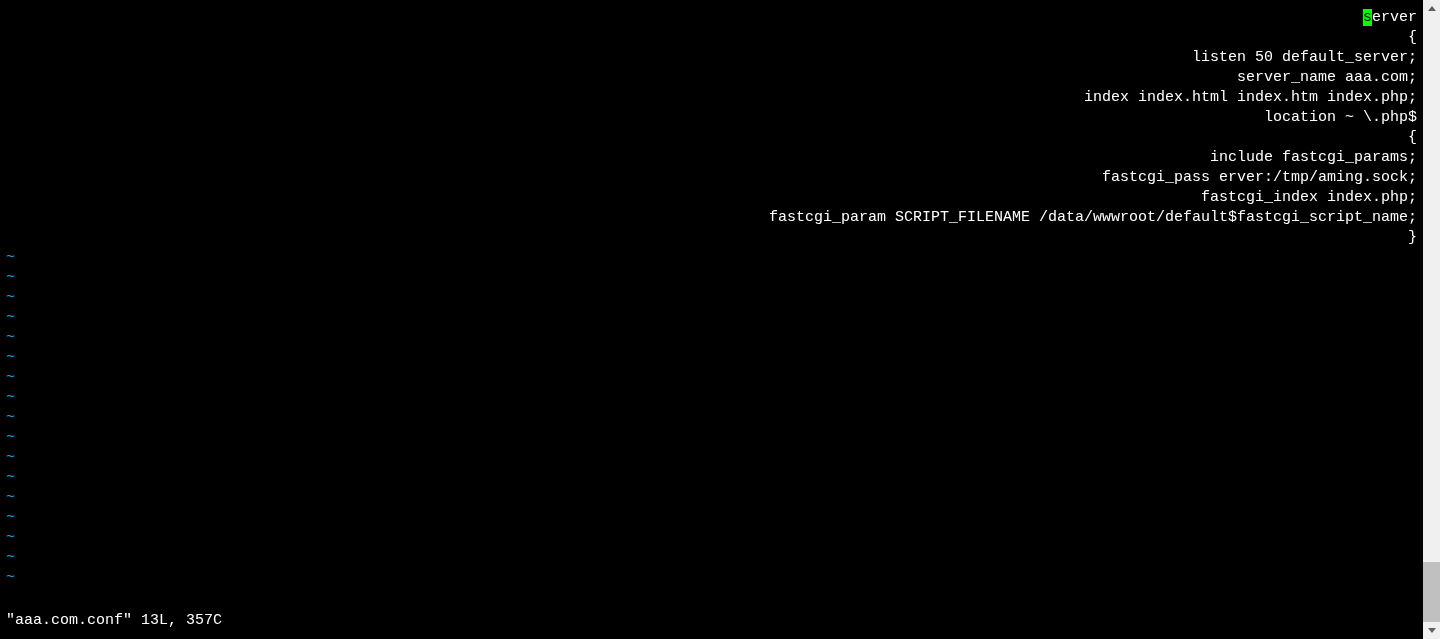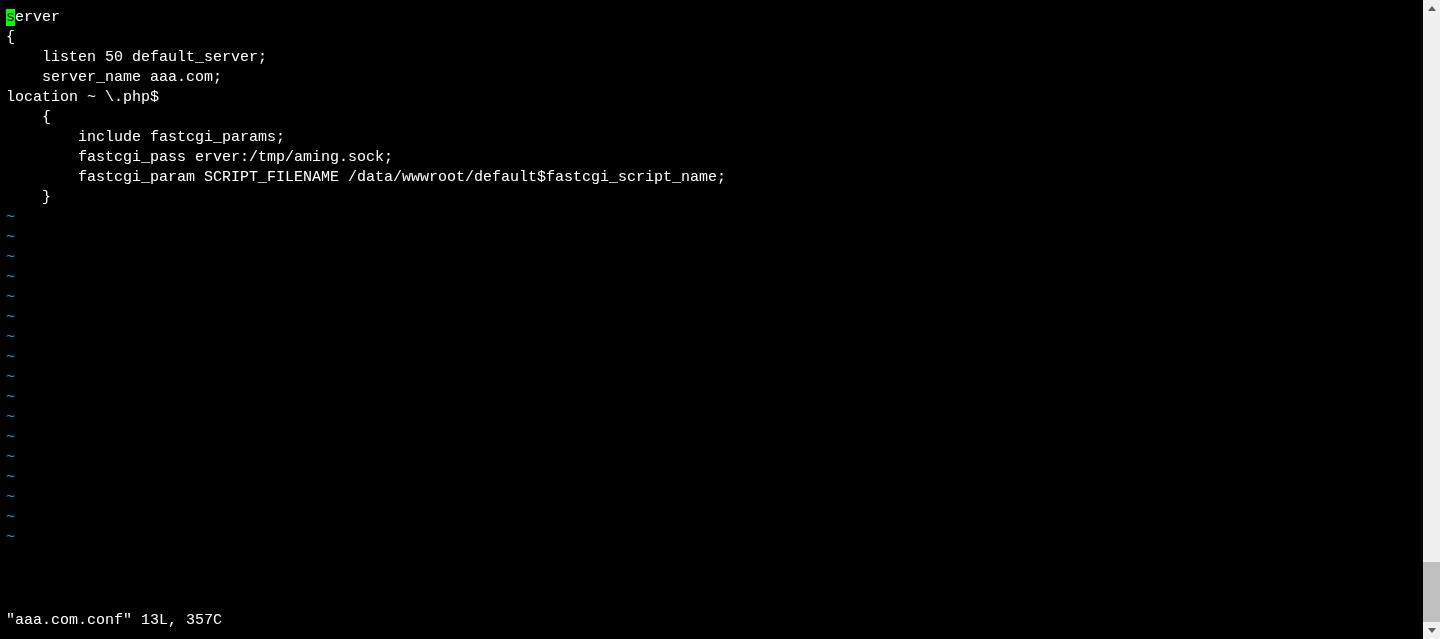--- a/index.html
+++ b/index.html
@@ -20,20 +20,21 @@
     }
     .terminal {
       width: 1423px;
       height: 639px;
       padding: 8px 6px;
       position: relative;
     }
     .content-line {
       white-space: pre;
       color: #ffffff;
+      text-align: right;
     }
     .cursor-char {
       background: #00ff00;
       color: #000000;
       display: inline;
     }
     .tilde-line {
       color: #00b0ff;
     }
     .status-line {
@@ -86,24 +87,26 @@
   </style>
 </head>
 <body>
 
 <div class="terminal">
   <div>
     <div class="content-line"><span class="cursor-char">s</span><span>erver</span></div>
     <div class="content-line">{</div>
     <div class="content-line">    listen 50 default_server;</div>
     <div class="content-line">    server_name aaa.com;</div>
+    <div class="content-line">    index index.html index.htm index.php;</div>
     <div class="content-line">location ~ \.php$</div>
     <div class="content-line">    {</div>
     <div class="content-line">        include fastcgi_params;</div>
     <div class="content-line">        fastcgi_pass erver:/tmp/aming.sock;</div>
+    <div class="content-line">        fastcgi_index index.php;</div>
     <div class="content-line">        fastcgi_param SCRIPT_FILENAME /data/wwwroot/default$fastcgi_script_name;</div>
     <div class="content-line">    }</div>
     <div id="tilde-container">
         <div class="tilde-line">~</div>
         <div class="tilde-line">~</div>
         <div class="tilde-line">~</div>
         <div class="tilde-line">~</div>
         <div class="tilde-line">~</div>
         <div class="tilde-line">~</div>
         <div class="tilde-line">~</div>

